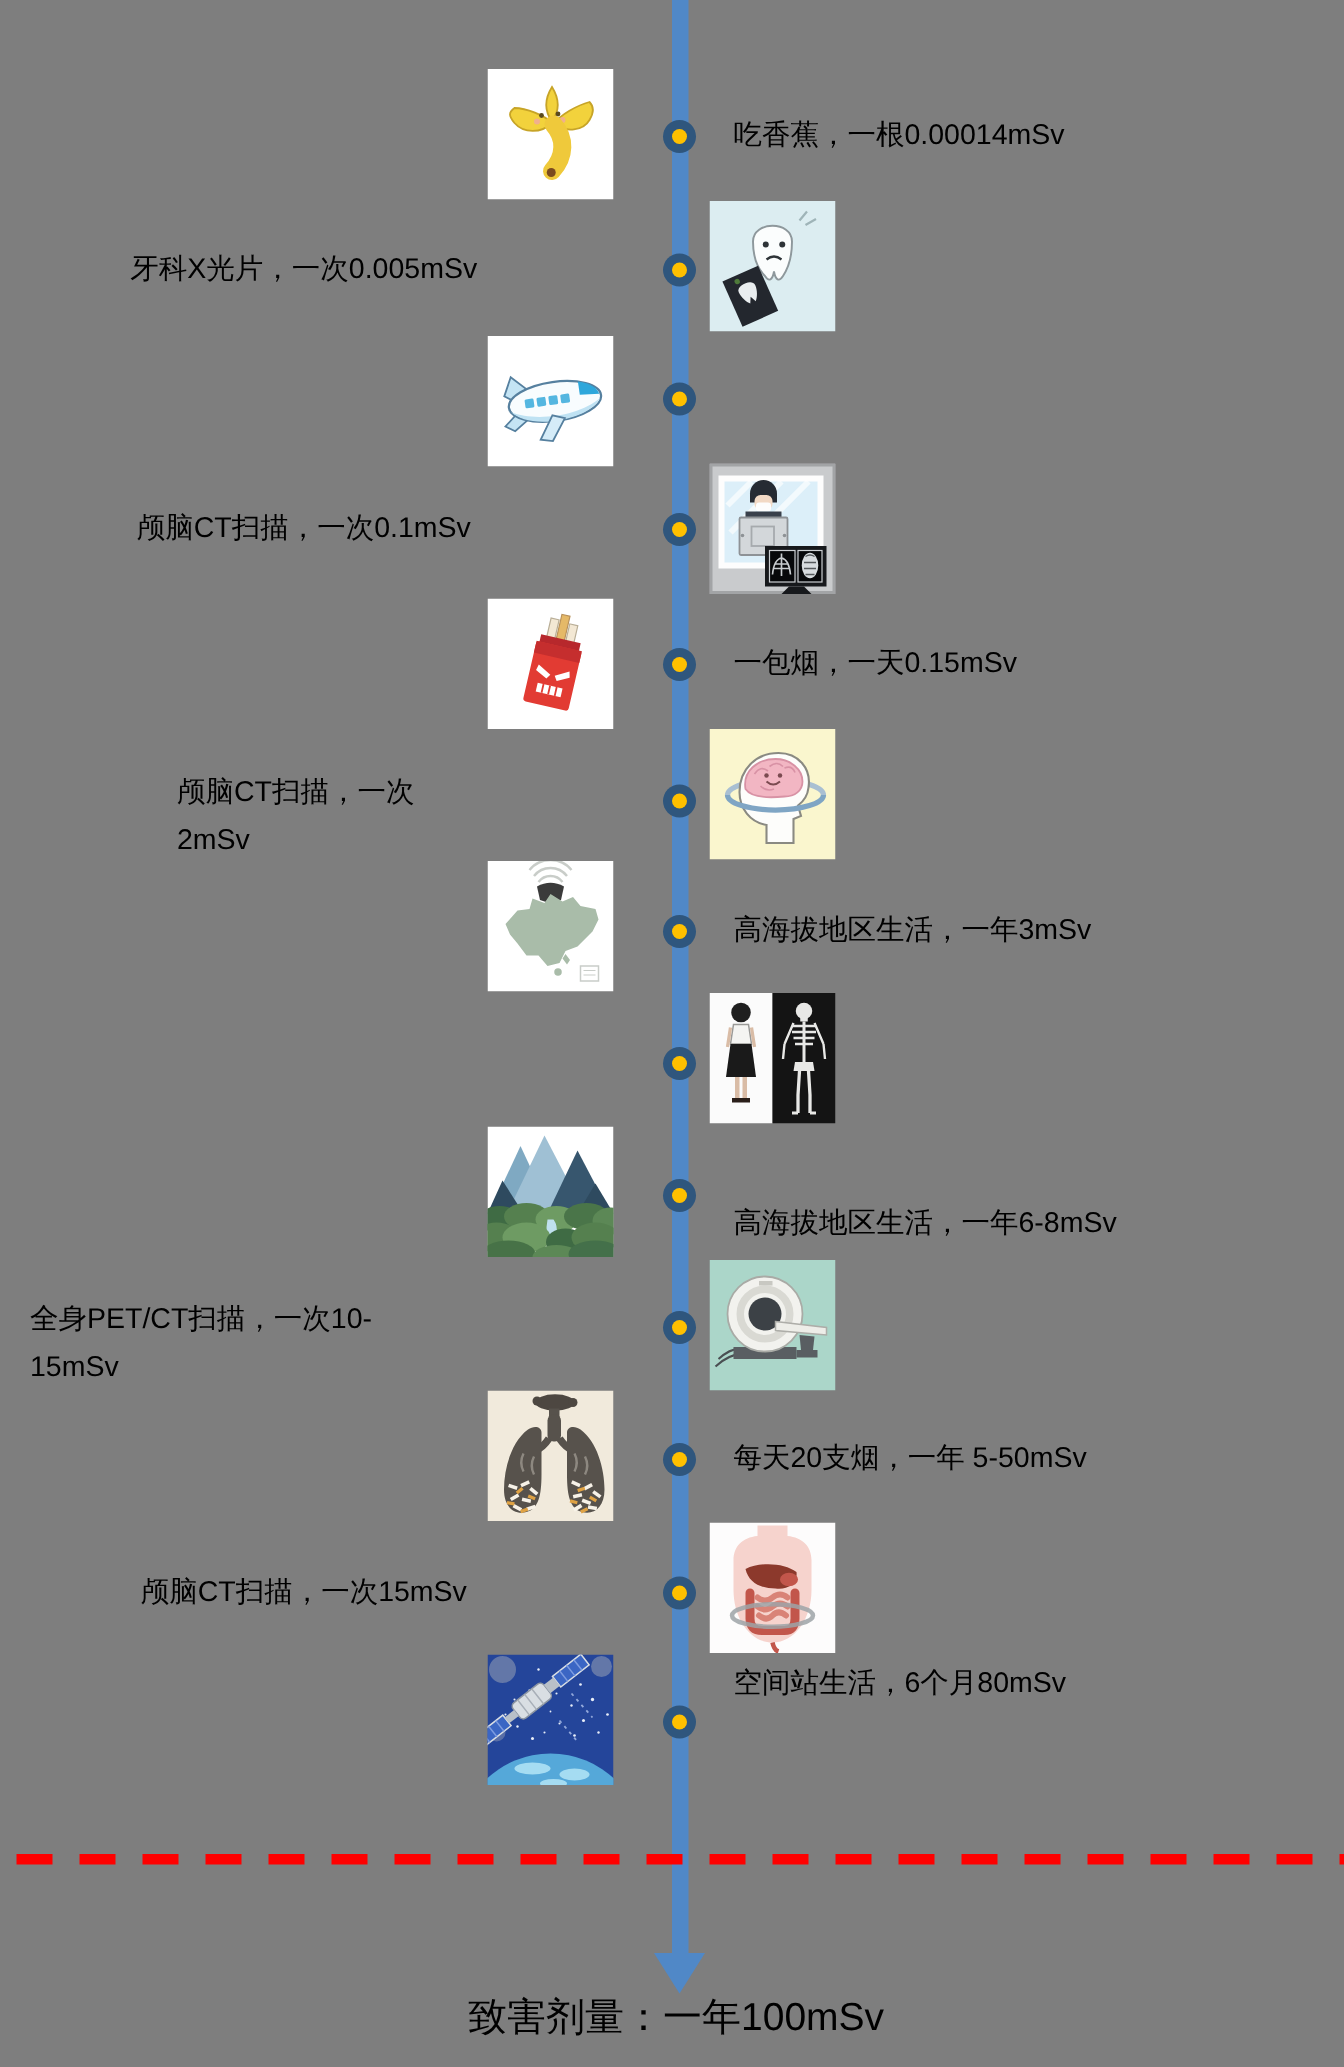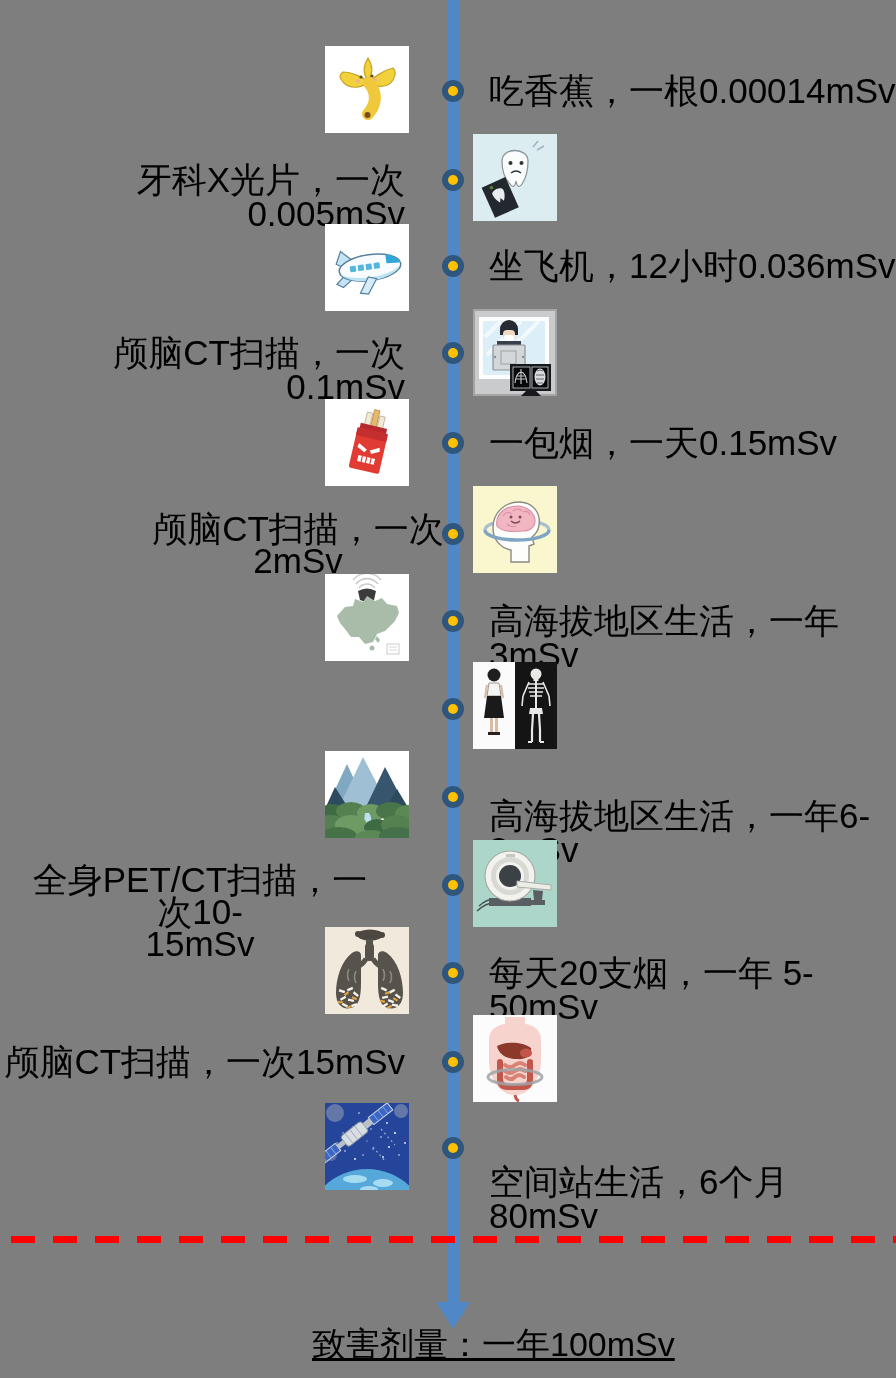--- a/index.html
+++ b/index.html
@@ -10,28 +10,28 @@
   .tl-line{position:absolute;left:448px;top:0;width:11px;height:1302px;background:#5088C7;}
   .tl-arrowhead{position:absolute;left:436px;top:1302px;width:0;height:0;
     border-left:17px solid transparent;border-right:17px solid transparent;border-top:27px solid #5088C7;}
   .node{position:absolute;left:442px;width:22px;height:22px;border-radius:50%;background:#2F567D;
     display:flex;align-items:center;justify-content:center;}
   .node-core{width:10px;height:10px;border-radius:50%;background:#FFC000;}
   .tile{position:absolute;width:84px;height:87px;margin:0;}
   .tile.left{left:325px;}
   .tile.right{left:473px;}
   .tile svg{display:block;width:100%;height:100%;}
-  .label{position:absolute;font-size:35px;line-height:34px;white-space:pre-line;}
+  .label{position:absolute;font-size:19px;line-height:34px;white-space:pre-line;}
   .label.right-side{left:489px;}
-  .label.left-side{left:0;width:405px;text-align:right;}
-  .label.block{width:360px;text-align:center;line-height:32px;}
+  .label.left-side{left:0;width:405px;text-align:center;}
+  .label.block{width:360px;text-align:left;line-height:32px;}
   .threshold{position:absolute;left:0;top:1236px;width:896px;height:7px;
     background-image:linear-gradient(90deg,#FE0000 0 24px,transparent 24px);
     background-size:42px 7px;background-repeat:repeat-x;background-position:11px 0;}
-  .footer-label{position:absolute;left:312px;top:1329px;font-size:34px;line-height:30px;text-decoration:underline;}
+  .footer-label{position:absolute;left:312px;top:1329px;font-size:26px;line-height:30px;}
 </style>
 </head>
 <body>
 
 <div id="canvas">
 
   <div class="tl-line"></div>
   <div class="tl-arrowhead"></div>
 
   <div class="node" style="top:80px">
@@ -117,21 +117,20 @@
         <path d="M15 47 C30 56 60 56 75 46 C70 54 55 57 44 57 C30 57 20 53 15 47 Z" fill="#BFE2F3"></path>
         <path d="M62 33 C70 35 74 39 75 43 L62 42 Z" fill="#2EA7DB"></path>
         <rect x="25" y="40" width="6" height="6" rx="1" fill="#54B6E0"></rect>
         <rect x="33" y="40" width="6" height="6" rx="1" fill="#54B6E0"></rect>
         <rect x="41" y="40" width="6" height="6" rx="1" fill="#54B6E0"></rect>
         <rect x="49" y="40" width="6" height="6" rx="1" fill="#54B6E0"></rect>
         <path d="M42 53 L32 68 L40 70 L50 56 Z" fill="#D5ECF8" stroke="#56809F" stroke-width="1.2"></path>
       </g>
     </svg>
   </figure>
-  <div class="label right-side" style="top:249px">坐飞机，12小时0.036mSv</div>
 
   <figure class="tile right" style="top:309px">
     <svg viewBox="0 0 84 87">
       <rect width="84" height="87" fill="#C9CBCD"></rect>
       <rect x="1" y="1" width="82" height="85" fill="none" stroke="#A2A4A6" stroke-width="2"></rect>
       <rect x="8" y="10" width="66" height="58" fill="#DCEFF9" stroke="#FDFDFD" stroke-width="4"></rect>
       <path d="M28 12 L12 28 M48 12 L14 46 M66 12 L22 56" stroke="#FFFFFF" stroke-width="4" opacity=".65"></path>
       <path d="M27 20 a9 9 0 0 1 18 0 v6 h-18 z" fill="#262B33"></path>
       <rect x="30" y="21" width="12" height="10" rx="4" fill="#F2D9C5"></rect>
       <rect x="31" y="26" width="10" height="6" rx="2" fill="#FDFDFD"></rect>
@@ -358,19 +357,19 @@
         <path d="M22 24 v13 M28 24 v13 M34 24 v13" stroke="#A8AFB8" stroke-width="1"></path>
         <rect x="42" y="27" width="8" height="7" fill="#B9C0C8"></rect>
         <rect x="8" y="28" width="8" height="5" fill="#B9C0C8"></rect>
       </g>
       <circle cx="42" cy="128" r="62" fill="#55A8D9"></circle>
       <ellipse cx="30" cy="76" rx="12" ry="4" fill="#A5DCF2"></ellipse>
       <ellipse cx="58" cy="80" rx="10" ry="4" fill="#A5DCF2"></ellipse>
       <ellipse cx="44" cy="86" rx="9" ry="3" fill="#A5DCF2"></ellipse>
     </svg>
   </figure>
-  <div class="label right-side" style="top:1165px">空间站生活，6个月80mSv</div>
+  <div class="label right-side" style="top:1106px">空间站生活，6个月80mSv</div>
 
   <div class="threshold"></div>
 
   <div class="footer-label">致害剂量：一年100mSv</div>
 
 </div>
 
 </body></html>

